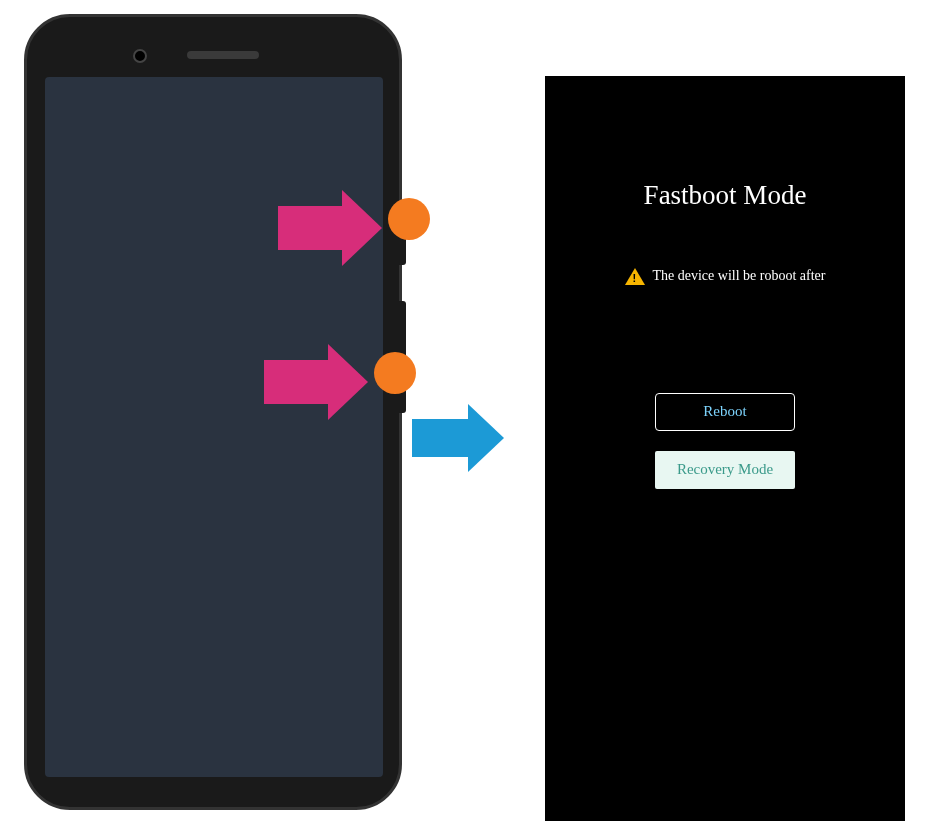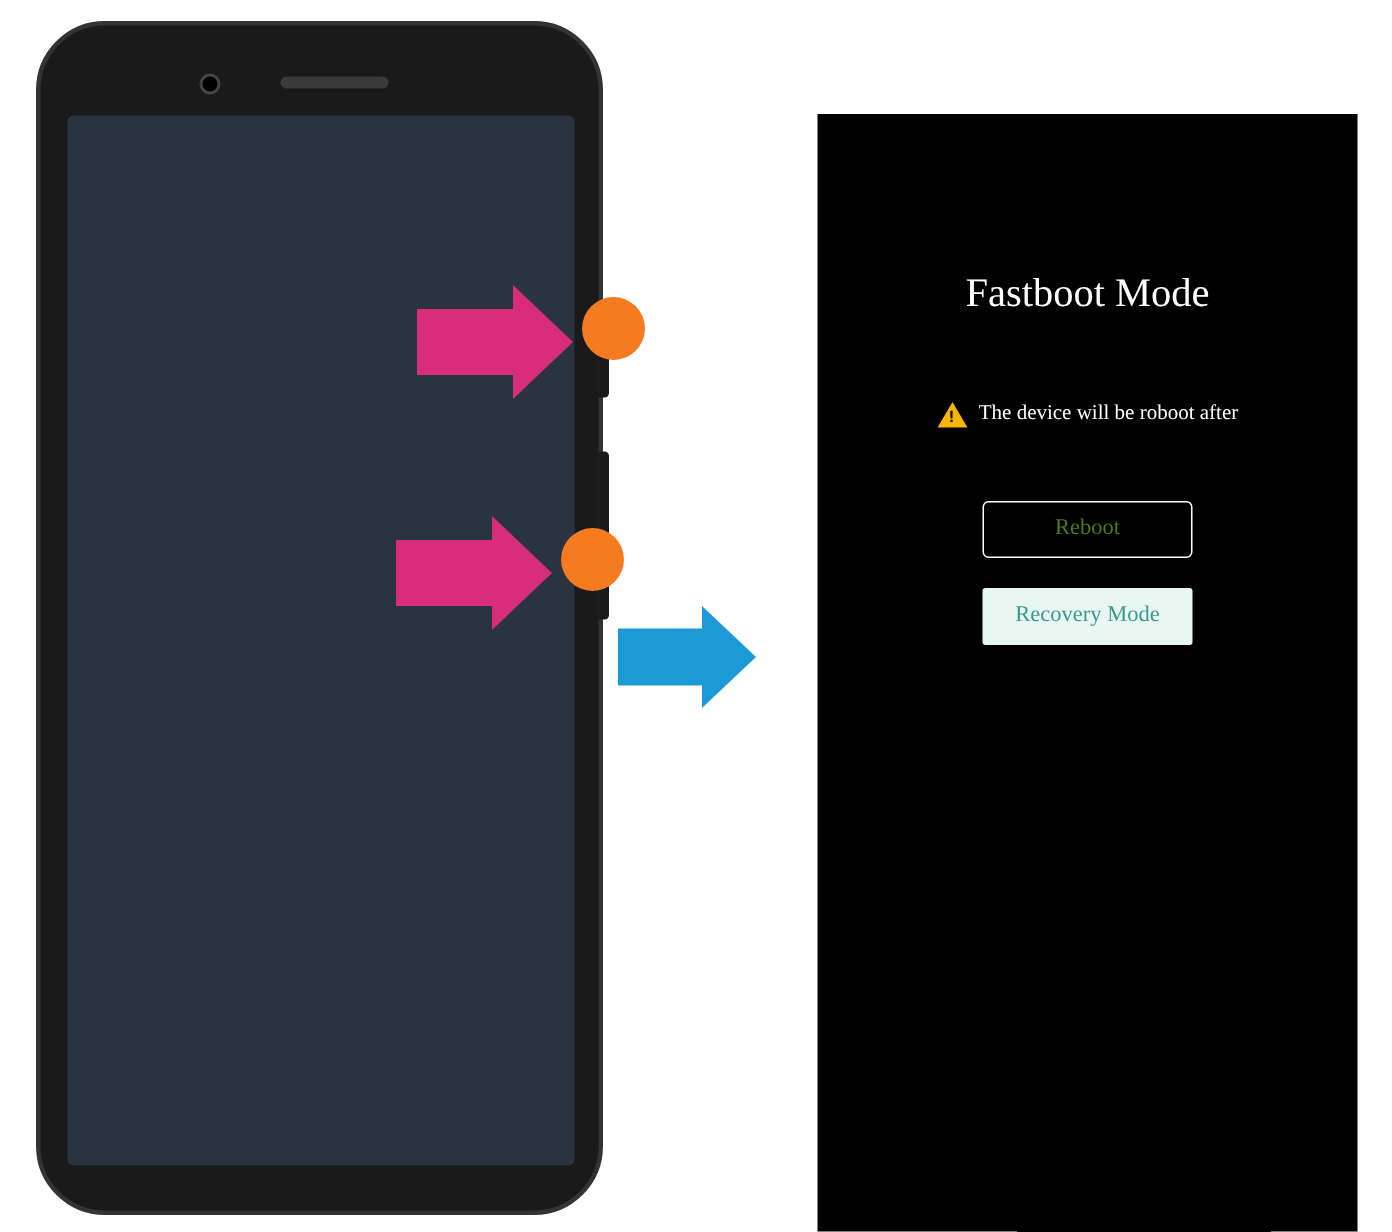--- a/index.html
+++ b/index.html
@@ -133,21 +133,21 @@
   .fb-instructions {
     font-size: 14px;
     text-align: center;
     line-height: 1.35;
     margin-bottom: 22px;
   }
   .fb-warning-row {
     display: flex;
     align-items: flex-start;
     gap: 8px;
-    margin-bottom: 48px;
+    margin-bottom: 107px;
   }
   .warn-icon {
     width: 0; height: 0;
     border-left: 10px solid transparent;
     border-right: 10px solid transparent;
     border-bottom: 17px solid #f7b500;
     position: relative;
     margin-top: 1px;
   }
   .warn-icon::after {
@@ -170,21 +170,21 @@
     display: flex;
     align-items: center;
     justify-content: center;
     font-size: 15px;
     font-family: "Times New Roman", serif;
     margin-bottom: 20px;
   }
   .fb-button.outline {
     border: 1px solid #fff;
     background: transparent;
-    color: #4d7c0f;
+    color: #7dd3fc;
     border-radius: 4px;
   }
   .fb-button.filled {
     background: #e8f7f2;
     color: #3a9a8a;
     border-radius: 2px;
   }
 </style>
 </head>
 <body>

